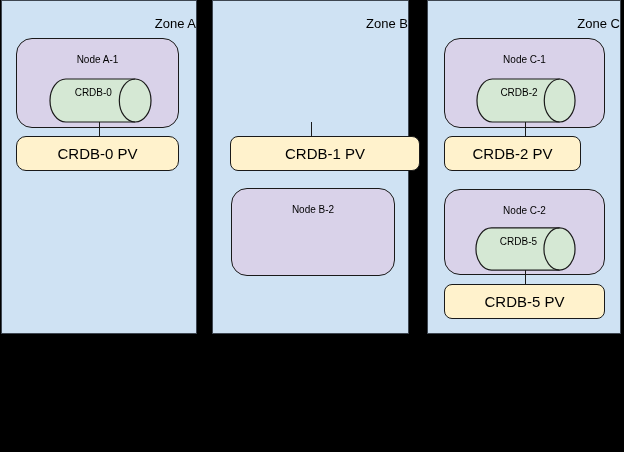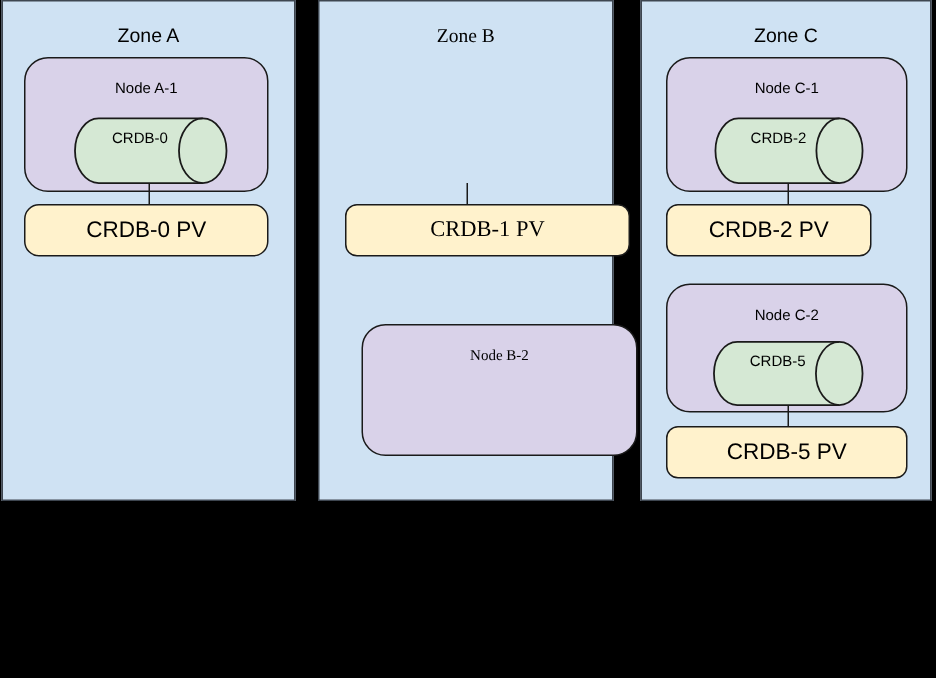--- a/index.html
+++ b/index.html
@@ -14,21 +14,21 @@
     font-family:"Liberation Sans",sans-serif;color:var(--text);
   }
   .zone{
     position:absolute;top:0;height:334px;
     background:var(--zone-fill);
     border:1.5px solid var(--zone-border);
     box-sizing:border-box;
   }
   .zone-title{
     position:absolute;top:14px;left:0;right:0;
-    text-align:center;font-size:13px;line-height:17px;
+    text-align:right;font-size:13px;line-height:17px;
   }
   .node{
     position:absolute;background:var(--node-fill);
     border:1px solid var(--shape-border);border-radius:16px;
     box-sizing:border-box;
   }
   .node-title{
     position:absolute;top:12px;left:0;right:0;
     text-align:center;font-size:10px;line-height:17px;
   }
@@ -70,31 +70,31 @@
       </div>
     </div>
 
     <div class="connector" style="left:97px;top:121px;height:14px;"></div>
 
     <div class="pv" style="left:14px;top:135px;width:163px;border-radius:10px;">
       <span>CRDB-0 PV</span>
     </div>
   </section>
 
-  <section class="zone" style="left:212px;width:197px;font-family:Liberation Serif, serif;">
+  <section class="zone" style="left:212px;width:197px;">
     <div class="zone-title">Zone B</div>
 
 
     <div class="connector" style="left:98px;top:121px;height:14px;"></div>
 
     <div class="pv" style="left:17px;top:135px;width:190px;">
       <span>CRDB-1 PV</span>
     </div>
 
-    <div class="node" style="left:28px;top:187px;width:184px;height:88px;margin-top:28px;">
+    <div class="node" style="left:18px;top:187px;width:164px;height:88px;">
       <div class="node-title">Node B-2</div>
     </div>
   </section>
 
   <section class="zone" style="left:427px;width:194px;">
     <div class="zone-title">Zone C</div>
 
     <div class="node" style="left:16px;top:37px;width:161px;height:90px;">
       <div class="node-title">Node C-1</div>
       <div class="cylinder" style="left:31px;top:39px;width:100px;height:45px;">

